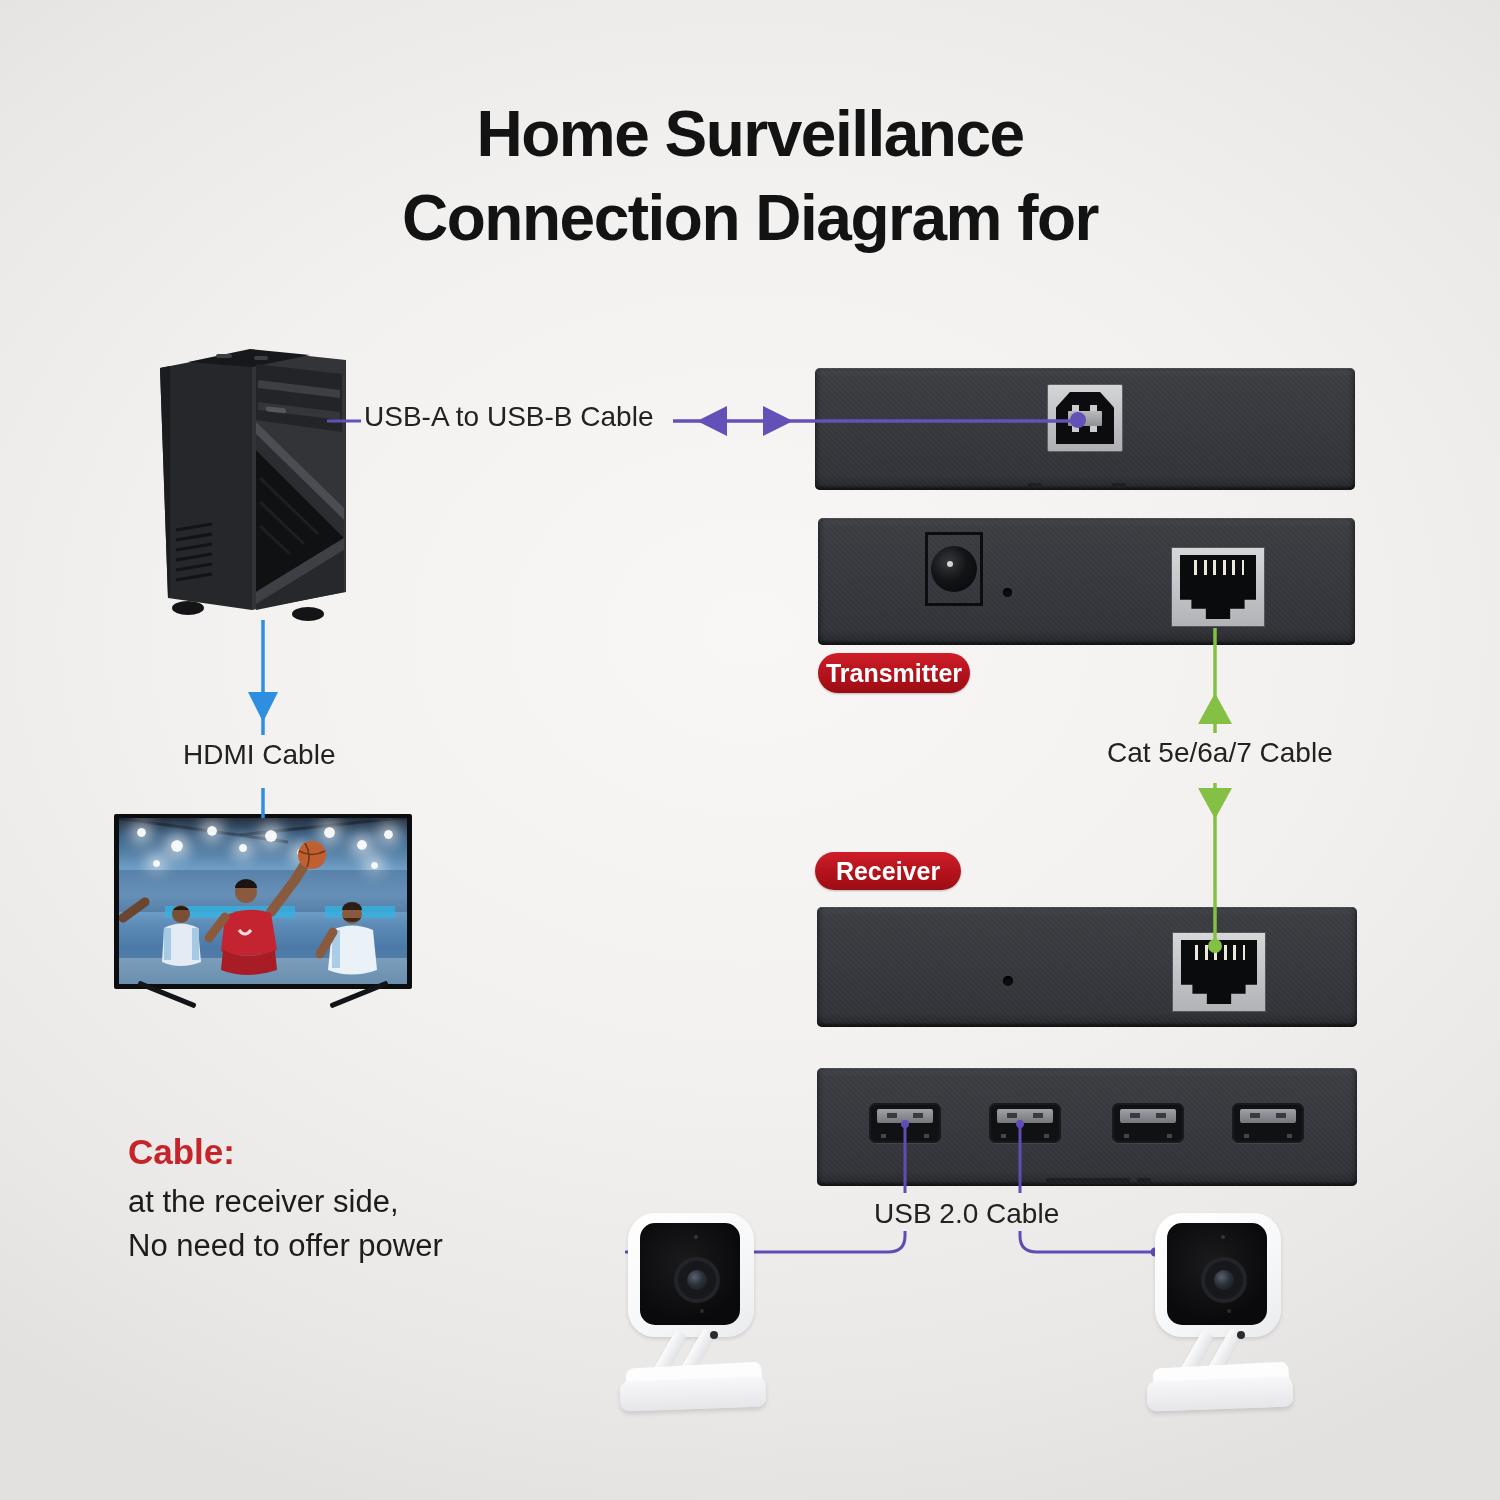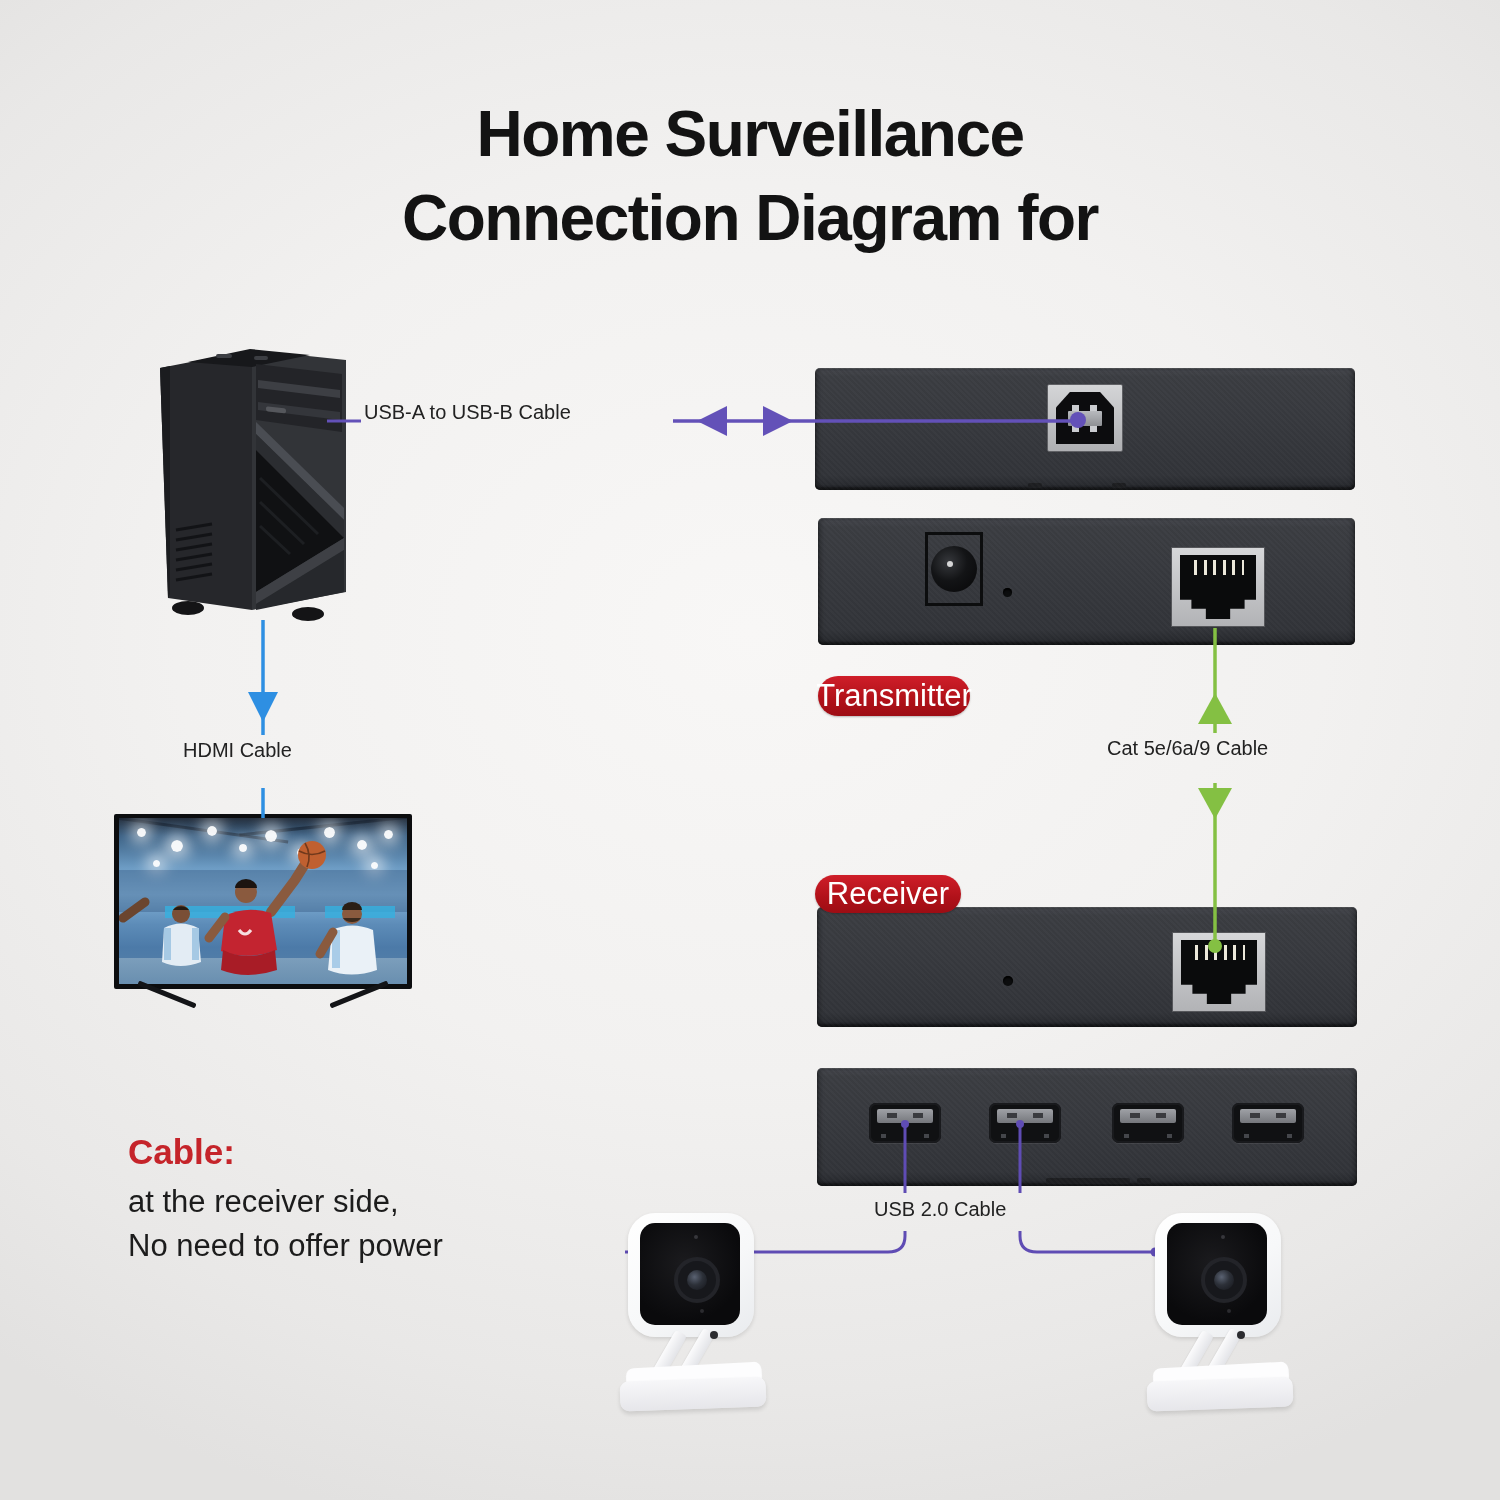--- a/index.html
+++ b/index.html
@@ -3,25 +3,25 @@
 <meta charset="utf-8">
 <style>
   html,body{margin:0;padding:0;}
   body{font-family:"Liberation Sans", sans-serif;}
   .canvas{position:relative;width:1500px;height:1500px;overflow:hidden;
     background:radial-gradient(ellipse 80% 62% at 50% 42%, #f8f7f6 0%, #f2f1f0 48%, #e9e8e7 82%, #e2e1e0 100%);}
   
   .title{position:absolute;left:0;right:0;top:92px;text-align:center;color:#131313;
     font-weight:700;font-size:64px;line-height:84px;letter-spacing:-1.5px;}
   
-  .lbl{position:absolute;font-size:20px;color:#222;white-space:nowrap;}
+  .lbl{position:absolute;font-size:28px;color:#222;white-space:nowrap;}
   
   .badge{position:absolute;background:linear-gradient(180deg,#cf1e29 0%,#b01119 60%,#9d0d14 100%);
-    color:#fff;font-weight:400;font-size:31px;border-radius:21px;
-    display:flex;align-items:center;justify-content:center;box-shadow:0 1px 2px rgba(0,0,0,.25);margin-top:23px;}
+    color:#fff;font-weight:700;font-size:25px;border-radius:21px;
+    display:flex;align-items:center;justify-content:center;box-shadow:0 1px 2px rgba(0,0,0,.25);}
   
   .dev{position:absolute;border-radius:5px;
     background:linear-gradient(180deg,#46484e 0%,#3b3d42 7%,#37393e 45%,#323439 88%,#24262a 100%);
     box-shadow:inset 0 1px 0 rgba(255,255,255,.10), inset 0 -3px 2px rgba(0,0,0,.40),
       inset 3px 0 4px rgba(0,0,0,.28), inset -3px 0 4px rgba(0,0,0,.28);}
   .dev::after{content:"";position:absolute;inset:0;border-radius:5px;pointer-events:none;
     background:repeating-linear-gradient(45deg, rgba(255,255,255,.016) 0 2px, rgba(0,0,0,.022) 2px 4px);}
   .notch{position:absolute;background:#1d1e21;border-radius:2px;}
   
   .usbBbez{position:absolute;left:1047px;top:384px;width:76px;height:68px;border-radius:2px;
@@ -240,21 +240,21 @@
       <div class="slot" style="left:44px;"></div>
     <div class="pinA" style="left:12px;"></div>
       <div class="pinA" style="right:12px;"></div>
   </div>
 
   <div class="badge" style="left:818px;top:653px;width:152px;height:40px;">Transmitter</div>
   <div class="badge" style="left:815px;top:852px;width:146px;height:38px;">Receiver</div>
 
   <div class="lbl" style="left:364px;top:401px;">USB-A to USB-B Cable</div>
   <div class="lbl" style="left:183px;top:739px;">HDMI Cable</div>
-  <div class="lbl" style="left:1107px;top:737px;">Cat 5e/6a/9 Cable</div>
+  <div class="lbl" style="left:1107px;top:737px;">Cat 5e/6a/7 Cable</div>
   <div class="lbl" style="left:874px;top:1198px;">USB 2.0 Cable</div>
 
   <div class="tips-h">Cable:</div>
   <div class="tips-body">
     <div>at the receiver side,</div>
     <div>No need to offer power</div>
   </div>
 
   <svg class="ovl" viewBox="0 0 1500 1500">
 

